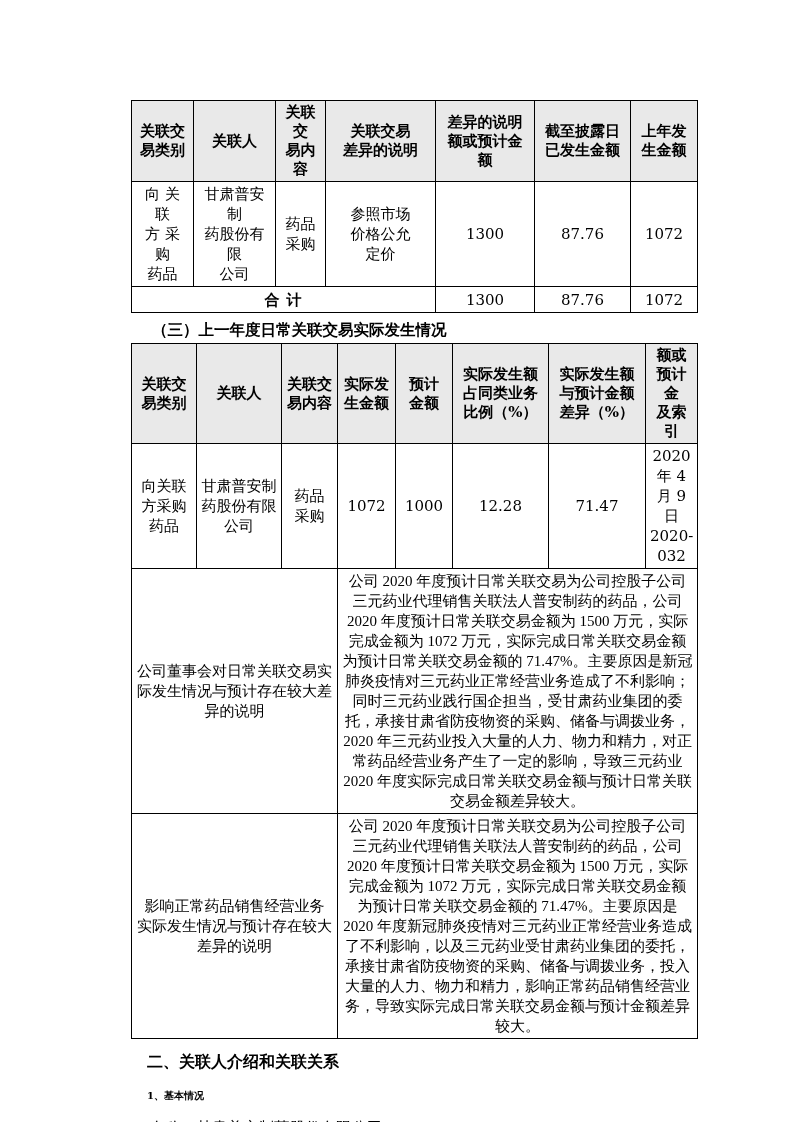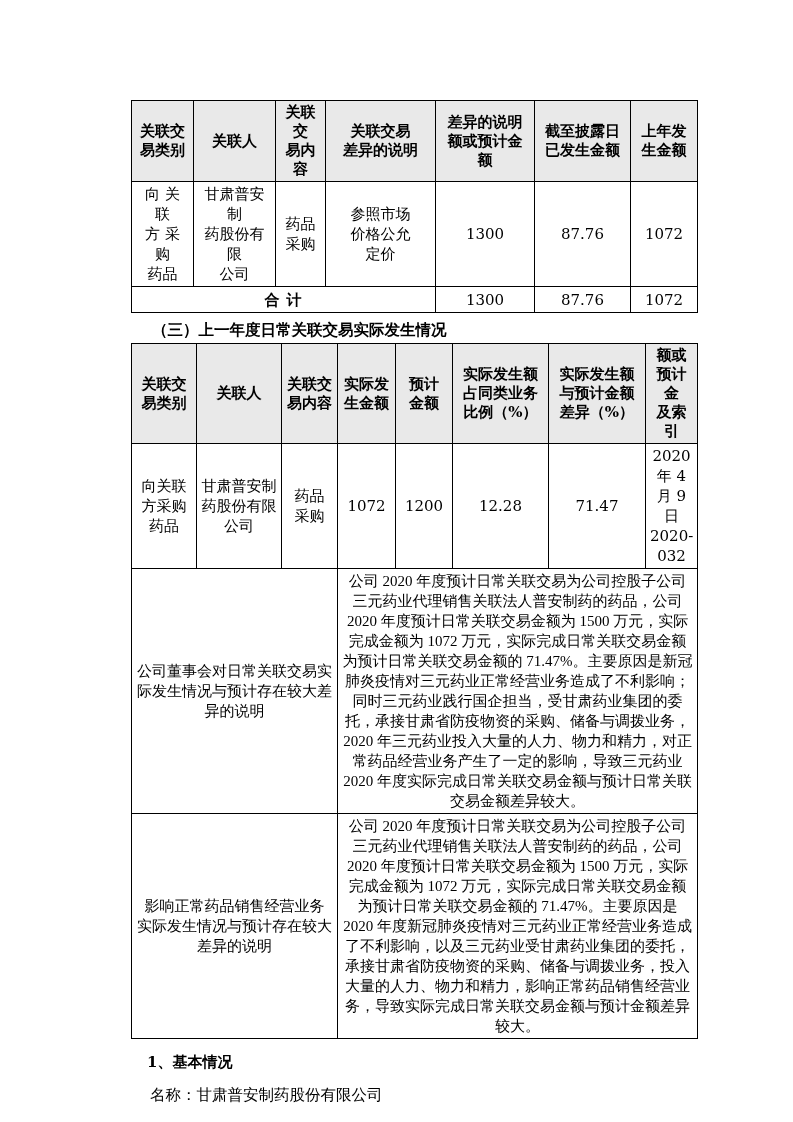--- a/index.html
+++ b/index.html
@@ -62,21 +62,21 @@
     line-height: 19px;
   }
   .h2-heading {
     margin: 13px 0 0 147px;
     font-size: 16px;
     font-weight: bold;
     line-height: 20px;
   }
   .sub-heading {
     margin: 14px 0 0 147px;
-    font-size: 15px;
+    font-size: 10px;
     font-weight: bold;
     line-height: 19px;
   }
   .info-line {
     margin: 14px 0 0 150px;
     font-size: 15.5px;
     line-height: 19px;
   }
 </style>
 </head>
@@ -172,21 +172,21 @@
     <tr class="drow">
       <td>向关联
 方采购
 药品</td>
       <td>甘肃普安制
 药股份有限
 公司</td>
       <td>药品
 采购</td>
       <td>1072</td>
-      <td>1200</td>
+      <td>1000</td>
       <td>12.28</td>
       <td>71.47</td>
       <td>2020 年 4
 月 9 日
 2020-032</td>
     </tr>
     <tr class="note1">
       <td colspan="3" class="note-label">公司董事会对日常关联交易实
 际发生情况与预计存在较大差
 异的说明</td>
@@ -194,18 +194,19 @@
     </tr>
     <tr class="note2">
       <td colspan="3" class="note-label">影响正常药品销售经营业务
 实际发生情况与预计存在较大
 差异的说明</td>
       <td colspan="5" class="note-text">公司 2020 年度预计日常关联交易为公司控股子公司三元药业代理销售关联法人普安制药的药品，公司 2020 年度预计日常关联交易金额为 1500 万元，实际完成金额为 1072 万元，实际完成日常关联交易金额为预计日常关联交易金额的 71.47%。主要原因是 2020 年度新冠肺炎疫情对三元药业正常经营业务造成了不利影响，以及三元药业受甘肃药业集团的委托，承接甘肃省防疫物资的采购、储备与调拨业务，投入大量的人力、物力和精力，影响正常药品销售经营业务，导致实际完成日常关联交易金额与预计金额差异较大。</td>
     </tr>
   </tbody>
     </table>
 
+  <div class="h2-heading">二、关联人介绍和关联关系</div>
 
   <div class="sub-heading">1、基本情况</div>
 
   <div class="info-line">名称：甘肃普安制药股份有限公司</div>
 
 </div>
 
 </body></html>

